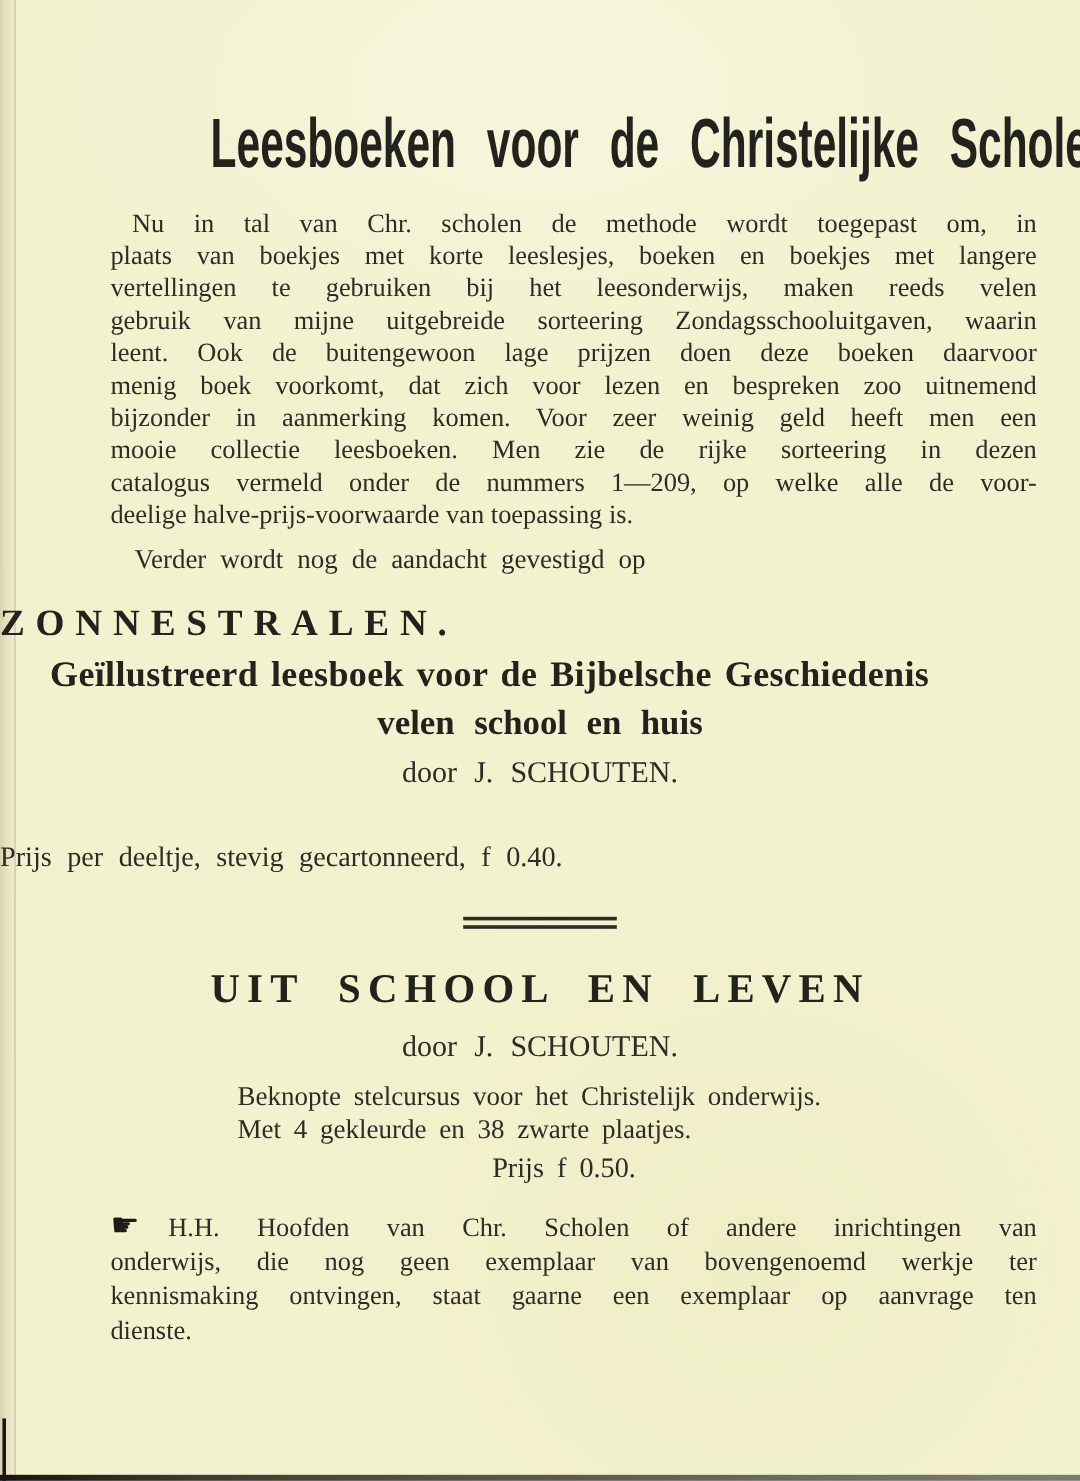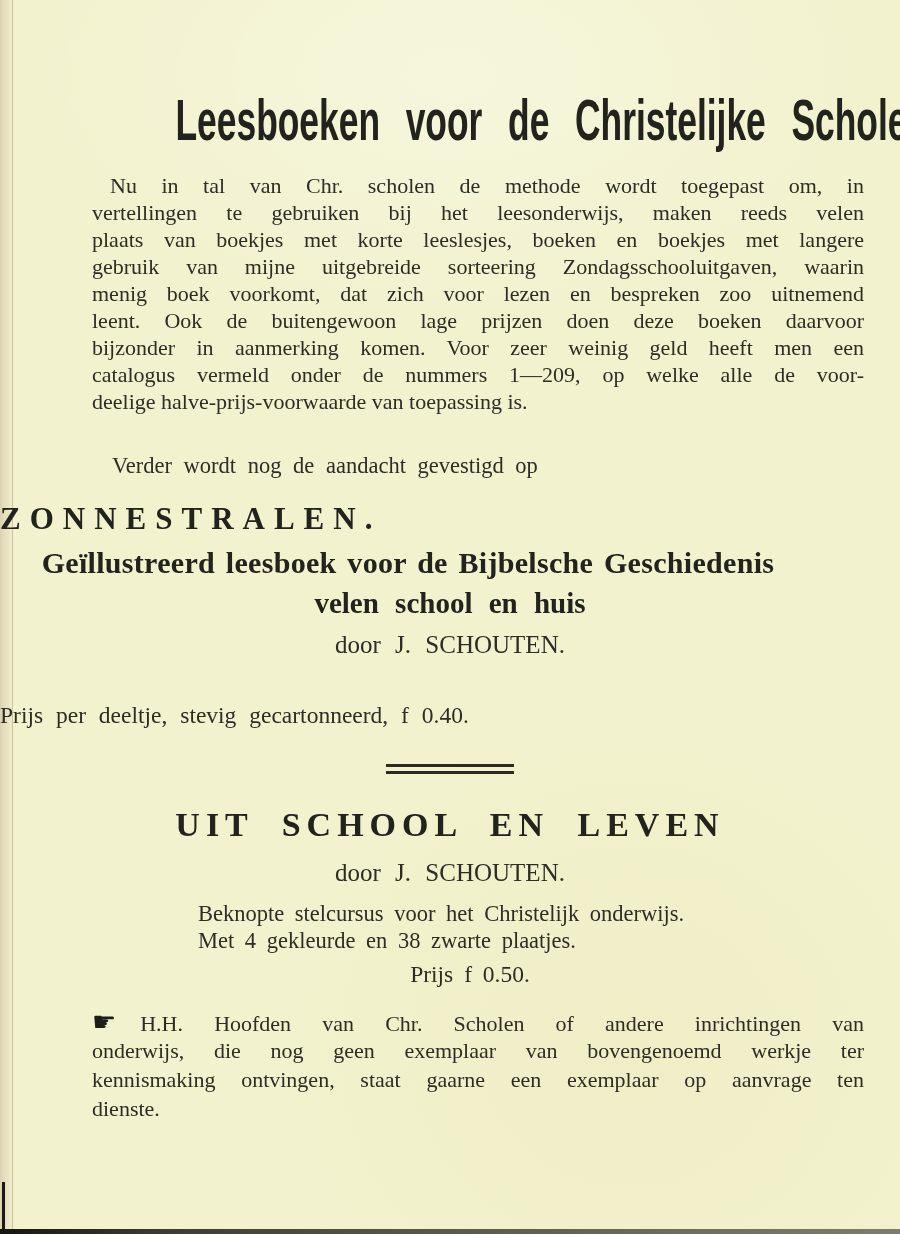--- a/index.html
+++ b/index.html
@@ -118,26 +118,27 @@
 
 <div class="page">
   <div class="edge-strip"></div>
   <div class="corner-line"></div>
   <div class="bottom-band"></div>
 
   <h1 class="doc-title">Leesboeken voor de Christelijke Scholen.</h1>
 
   <div class="para intro">
     <div class="line indent">Nu in tal van Chr. scholen de methode wordt toegepast om, in</div>
+    <div class="line">plaats van boekjes met korte leeslesjes, boeken en boekjes met langere</div>
     <div class="line">vertellingen te gebruiken bij het leesonderwijs, maken reeds velen</div>
-    <div class="line">plaats van boekjes met korte leeslesjes, boeken en boekjes met langere</div>
     <div class="line">gebruik van mijne uitgebreide sorteering Zondagsschooluitgaven, waarin</div>
+    <div class="line">leent. Ook de buitengewoon lage prijzen doen deze boeken daarvoor</div>
     <div class="line">menig boek voorkomt, dat zich voor lezen en bespreken zoo uitnemend</div>
-    <div class="line">leent. Ook de buitengewoon lage prijzen doen deze boeken daarvoor</div>
     <div class="line">bijzonder in aanmerking komen. Voor zeer weinig geld heeft men een</div>
+    <div class="line">mooie collectie leesboeken. Men zie de rijke sorteering in dezen</div>
     <div class="line">catalogus vermeld onder de nummers 1—209, op welke alle de voor-</div>
     <div class="line last">deelige halve-prijs-voorwaarde van toepassing is.</div>
   </div>
 
   <div class="lead-in">Verder wordt nog de aandacht gevestigd op</div>
 
   <div class="z-heading">ZONNESTRALEN.</div>
   <div class="z-sub1">Geïllustreerd leesboek voor de Bijbelsche Geschiedenis</div>
   <div class="z-sub2">velen school en huis</div>
   <div class="byline1">door J. SCHOUTEN.</div>

